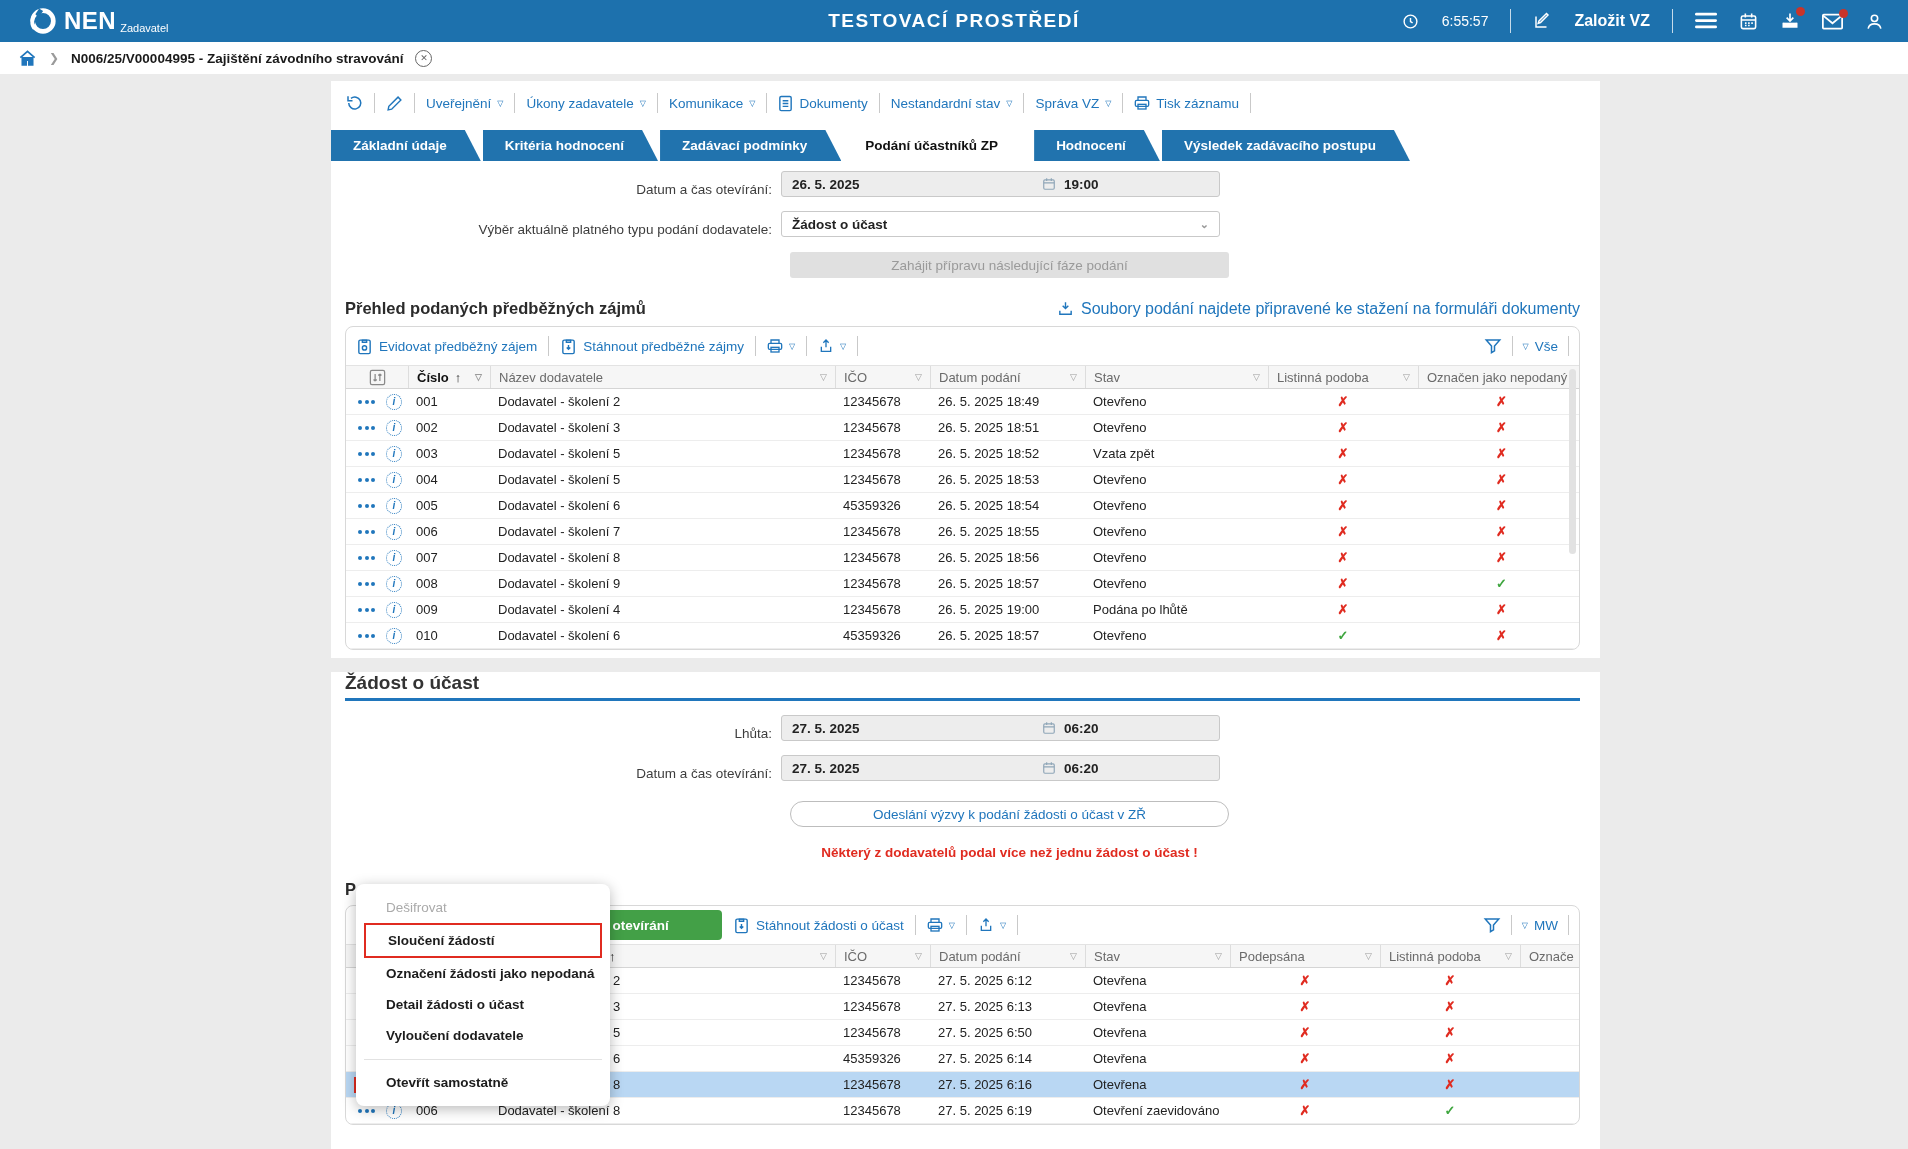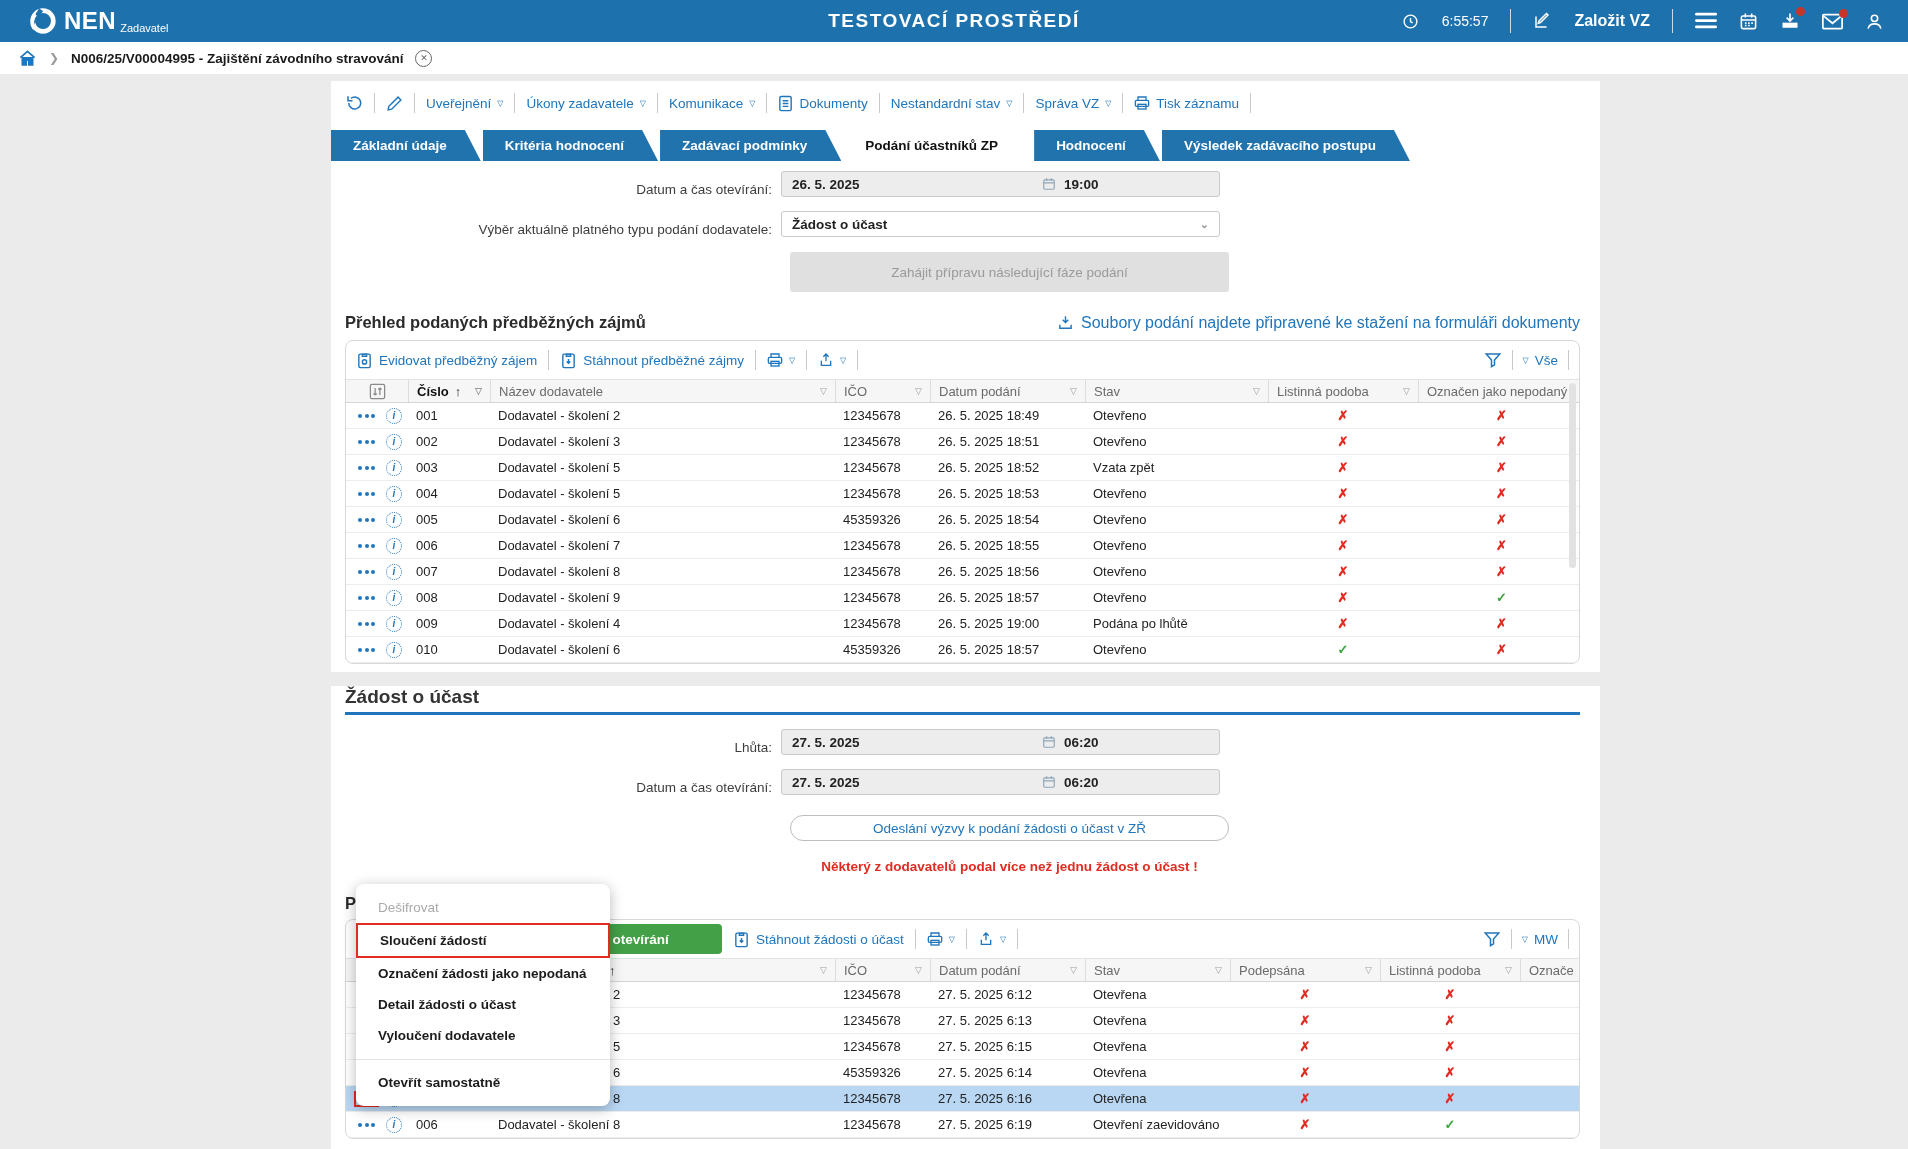--- a/index.html
+++ b/index.html
@@ -42,21 +42,21 @@
   
   .form-row{display:flex;align-items:flex-end;margin-top:14px}
   .form-row.first{margin-top:10px}
   .form-label{width:436px;text-align:right;padding-right:9px;font-size:13.5px;color:#3d3d3d}
   .inputbox{width:439px;height:26px;border:1px solid #c9c9c9;border-radius:3px;background:#ededed;
             display:flex;align-items:center;padding:0 10px;font-size:13.5px;font-weight:bold;color:#222}
   .inputbox .cal{margin-left:auto;display:flex;align-items:center;gap:8px}
   .inputbox .timep{width:145px}
   .selectbox{background:#fff;position:relative}
   .selectbox .chev{margin-left:auto;color:#999;font-size:11px}
-  .btn-disabled{width:439px;height:40px;border-radius:3px;background:#e0e0e0;color:#9a9a9a;font-size:13.5px;
+  .btn-disabled{width:439px;height:26px;border-radius:3px;background:#e0e0e0;color:#9a9a9a;font-size:13.5px;
             display:flex;align-items:center;justify-content:center;margin-top:15px;margin-left:445px;cursor:default}
   .btn-outline{width:439px;height:26px;border-radius:13px;background:#fff;border:1px solid #bdbdbd;color:#2076bc;
             font-size:13.5px;display:flex;align-items:center;justify-content:center;margin-top:20px;margin-left:445px;cursor:pointer}
   .warning{margin-top:18px;margin-left:445px;width:439px;text-align:center;font-size:13.5px;font-weight:bold;color:#e02b20}
   
   .sechead{margin-top:21px;display:flex;align-items:center;justify-content:space-between}
   .sechead h3{font-size:16.5px;color:#2b2b2b}
   .fileslink{display:flex;align-items:center;gap:7px;color:#2076bc;font-size:16px;cursor:pointer}
   h2.sec2{font-size:19px;color:#333;margin-top:14px}
   .bluerule{height:3px;background:#2076bc;margin-top:4px}
@@ -88,21 +88,21 @@
   .cell.mark.no{color:#e02b20}
   .cell.mark.yes{color:#3fa63f}
   .iconcell{display:flex;align-items:center;gap:9px;padding-left:10px}
   .dots{display:flex;gap:2.5px;align-items:center;padding:4px 2px;cursor:pointer}
   .dots .dot{width:4px;height:4px;border-radius:50%;background:#2076bc}
   .dots.menu-open{outline:2px solid #e02b20;outline-offset:0}
   .info{width:16px;height:16px;border:1.4px dotted #2076bc;border-radius:50%;color:#2076bc;font-size:10px;font-weight:bold;
         display:flex;align-items:center;justify-content:center;font-style:italic;cursor:pointer}
   
   .ctxmenu{position:absolute;left:356px;top:884px;width:254px;background:#fff;border-radius:8px;z-index:50;
-           box-shadow:0 3px 14px rgba(0,0,0,.28);padding:8px 0;font-size:13.5px}
+           box-shadow:0 3px 14px rgba(0,0,0,.28);padding:8px 8px;font-size:13.5px}
   .mi{height:31px;display:flex;align-items:center;padding-left:22px;font-weight:bold;color:#1c1c1c;cursor:pointer}
   .mi.disabled{color:#aaa;font-weight:normal;cursor:default}
   .mi.hot{height:35px;border:2px solid #e02b20}
   .msep{height:1px;background:#e2e2e2;margin:8px 0 7px 0}
   svg{display:block}
 </style>
 </head>
 <body>
 
 <div class="topbar">
@@ -705,21 +705,21 @@
                 <span class="dots">
                   <span class="dot"></span>
                   <span class="dot"></span>
                   <span class="dot"></span>
                 </span>
                 <span class="info">i</span>
               </div>
               <div class="cell">003</div>
               <div class="cell">Dodavatel - školení 5</div>
               <div class="cell">12345678</div>
-              <div class="cell">27. 5. 2025 6:15</div>
+              <div class="cell">27. 5. 2025 6:50</div>
               <div class="cell">Otevřena</div>
               <div class="cell mark no">✗</div>
               <div class="cell mark no">✗</div>
               <div class="cell mark"></div>
             </div>
             <div class="trow">
               <div class="iconcell">
                 <span class="dots">
                   <span class="dot"></span>
                   <span class="dot"></span>

